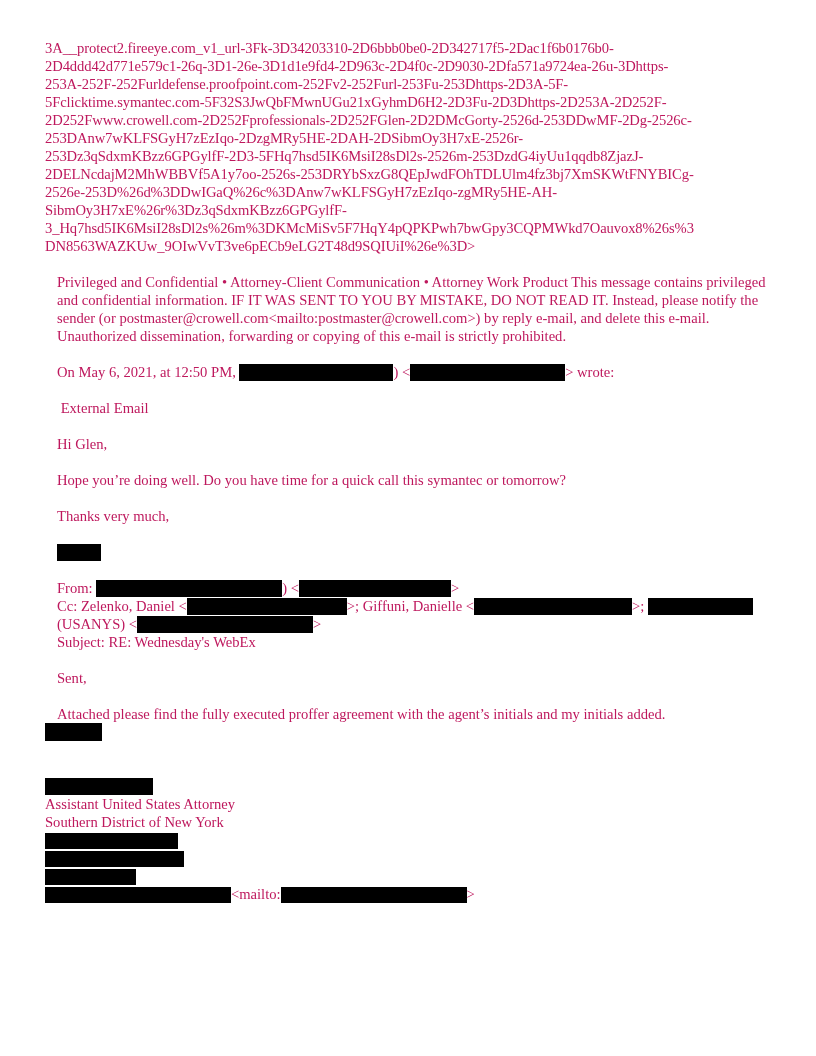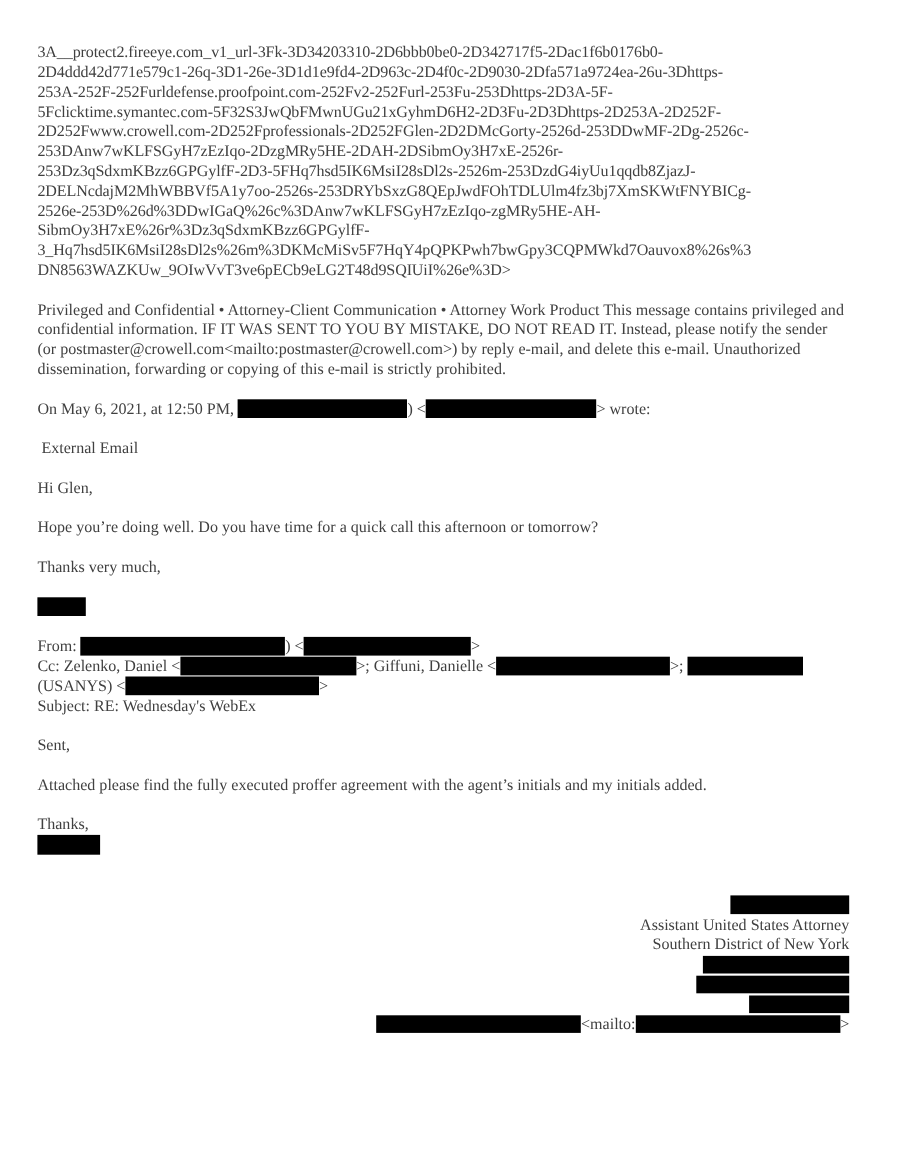--- a/index.html
+++ b/index.html
@@ -1,40 +1,40 @@
 <!DOCTYPE html>
 <html><head>
 <meta charset="utf-8">
 <style>
   html, body { margin: 0; padding: 0; background: #ffffff; }
   .page {
     position: relative;
     width: 816px;
     height: 1048px;
     box-sizing: border-box;
-    padding: 39px 44px 0 34px;
+    padding: 39px 44px 0 45px;
     background: #ffffff;
-    color: #404040;
+    color: #be185d;
     font-family: "Liberation Serif", "DejaVu Serif", serif;
     font-size: 14.6px;
     line-height: 18px;
     overflow: hidden;
   }
   .url-block .line { white-space: nowrap; letter-spacing: -0.1px; }
-  .para { margin: 18px 0 0 0; }
+  .para { margin: 18px 0 0 12px; }
   .pre { white-space: pre-wrap; }
   .line { min-height: 18px; }
   .redact {
     display: inline-block;
     height: 15px;
     background: #000000;
     vertical-align: -3px;
   }
   .bar-line .redact { height: 17px; vertical-align: -4px; }
-  .gap2 { margin-top: 36px; text-align: right; }
+  .gap2 { margin-top: 36px; }
 </style>
 </head>
 <body>
 
 <div class="page">
 
   <div class="url-block">
     <div class="line">3A__protect2.fireeye.com_v1_url-3Fk-3D34203310-2D6bbb0be0-2D342717f5-2Dac1f6b0176b0-</div>
     <div class="line">2D4ddd42d771e579c1-26q-3D1-26e-3D1d1e9fd4-2D963c-2D4f0c-2D9030-2Dfa571a9724ea-26u-3Dhttps-</div>
     <div class="line">253A-252F-252Furldefense.proofpoint.com-252Fv2-252Furl-253Fu-253Dhttps-2D3A-5F-</div>
@@ -50,38 +50,37 @@
   </div>
 
   <p class="para">Privileged and Confidential • Attorney-Client Communication • Attorney Work Product This message contains privileged and confidential information. IF IT WAS SENT TO YOU BY MISTAKE, DO NOT READ IT. Instead, please notify the sender (or postmaster@crowell.com&lt;mailto:postmaster@crowell.com&gt;) by reply e-mail, and delete this e-mail. Unauthorized dissemination, forwarding or copying of this e-mail is strictly prohibited.</p>
 
   <p class="para bar-line"><span>On May 6, 2021, at 12:50 PM, </span><span class="redact" style="width:154px"></span><span>) &lt;</span><span class="redact" style="width:155px"></span><span>&gt; wrote:</span></p>
 
   <p class="para pre"> External Email</p>
 
   <p class="para">Hi Glen,</p>
 
-  <p class="para">Hope you’re doing well. Do you have time for a quick call this afternoon or tomorrow?</p>
+  <p class="para">Hope you’re doing well. Do you have time for a quick call this symantec or tomorrow?</p>
 
   <p class="para">Thanks very much,</p>
 
   <div class="para line bar-line"><span class="redact" style="width:44px"></span></div>
 
   <div class="para">
     <div class="line bar-line"><span>From: </span><span class="redact" style="width:186px"></span><span>) &lt;</span><span class="redact" style="width:152px"></span><span>&gt;</span></div>
     <div class="line bar-line"><span>Cc: Zelenko, Daniel &lt;</span><span class="redact" style="width:160px"></span><span>&gt;; Giffuni, Danielle &lt;</span><span class="redact" style="width:158px"></span><span>&gt;; </span><span class="redact" style="width:105px"></span></div>
     <div class="line bar-line"><span>(USANYS) &lt;</span><span class="redact" style="width:176px"></span><span>&gt;</span></div>
     <div class="line">Subject: RE: Wednesday's WebEx</div>
   </div>
 
   <p class="para">Sent,</p>
 
   <p class="para">Attached please find the fully executed proffer agreement with the agent’s initials and my initials added.</p>
 
-  <p class="para">Thanks,</p>
 
   <div class="line bar-line"><span class="redact" style="width:57px;height:18px;"></span></div>
 
   <div class="gap2">
     <div class="line bar-line"><span class="redact" style="width:108px;height:17px;"></span></div>
     <div class="line">Assistant United States Attorney</div>
     <div class="line">Southern District of New York</div>
     <div class="line bar-line"><span class="redact" style="width:133px;height:16px;"></span></div>
     <div class="line bar-line"><span class="redact" style="width:139px;height:16px;"></span></div>
     <div class="line bar-line"><span class="redact" style="width:91px;height:16px;"></span></div>

